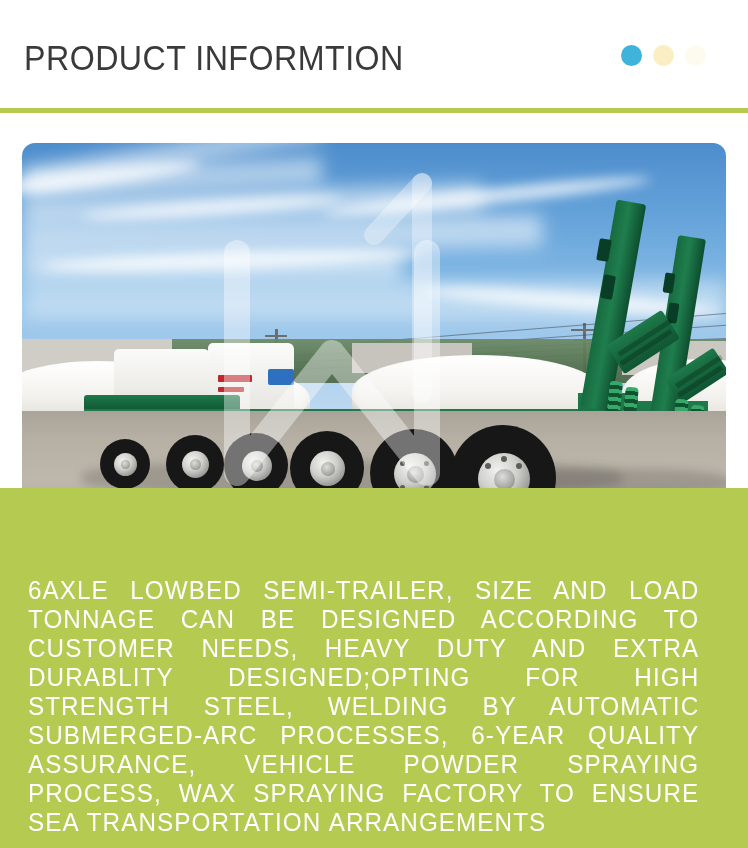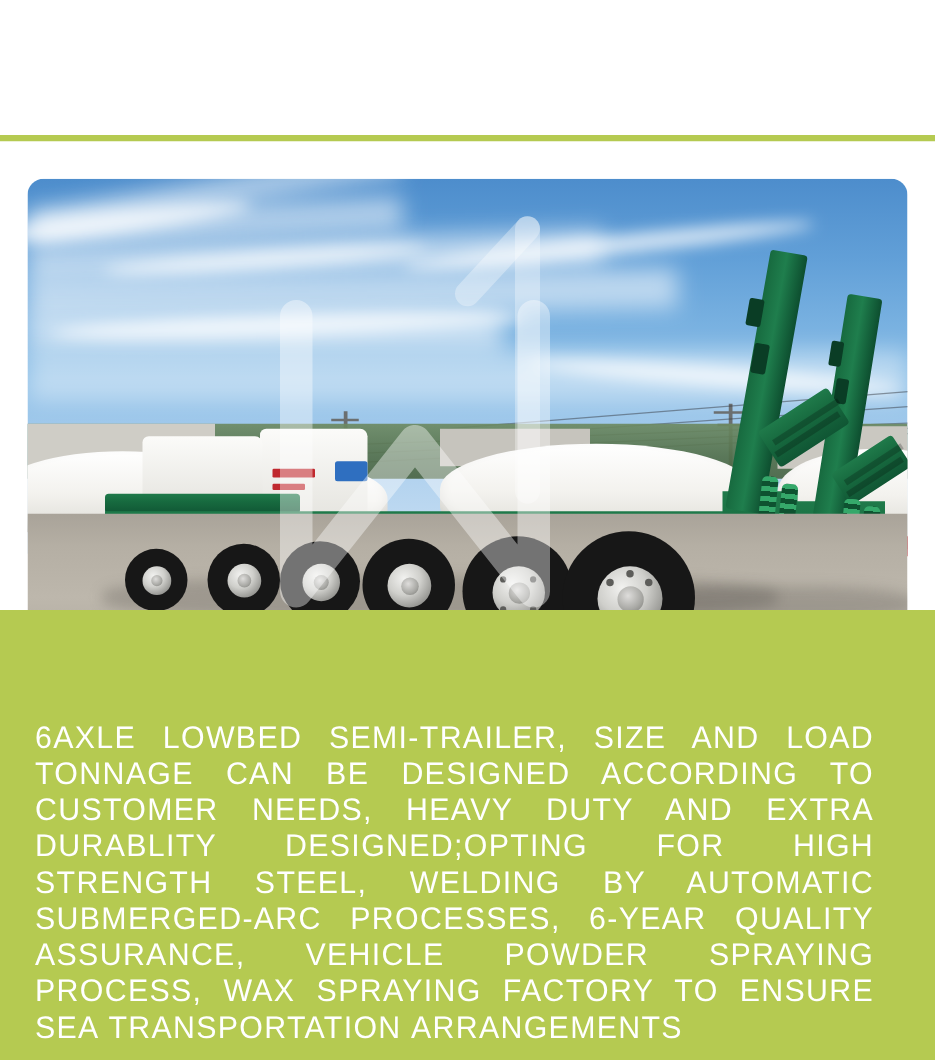--- a/index.html
+++ b/index.html
@@ -161,20 +161,28 @@
     transform:scaleX(0.97);
     transform-origin:left top;
     word-spacing:1px;
   }
 </style>
 </head>
 <body>
 
 <div class="page">
 
+  <div class="header">
+    <div class="page-title">PRODUCT INFORMTION</div>
+    <div class="dots">
+      <span class="dot" style="background:#3fb3da"></span>
+      <span class="dot" style="background:#fbeec4"></span>
+      <span class="dot" style="background:#fdfaef"></span>
+    </div>
+  </div>
 
   <div class="rule" style="background:#b5ca51"></div>
 
   <div class="photo-wrap">
     <div class="photo">
 
       <div class="sky"></div>
 
       <div class="cloud" style="left:-30px;  top:26px;  width:210px; height:16px; transform:rotate(-7deg);"></div>
       <div class="cloud" style="left:60px;   top:58px;  width:260px; height:13px; transform:rotate(-4deg);"></div>

